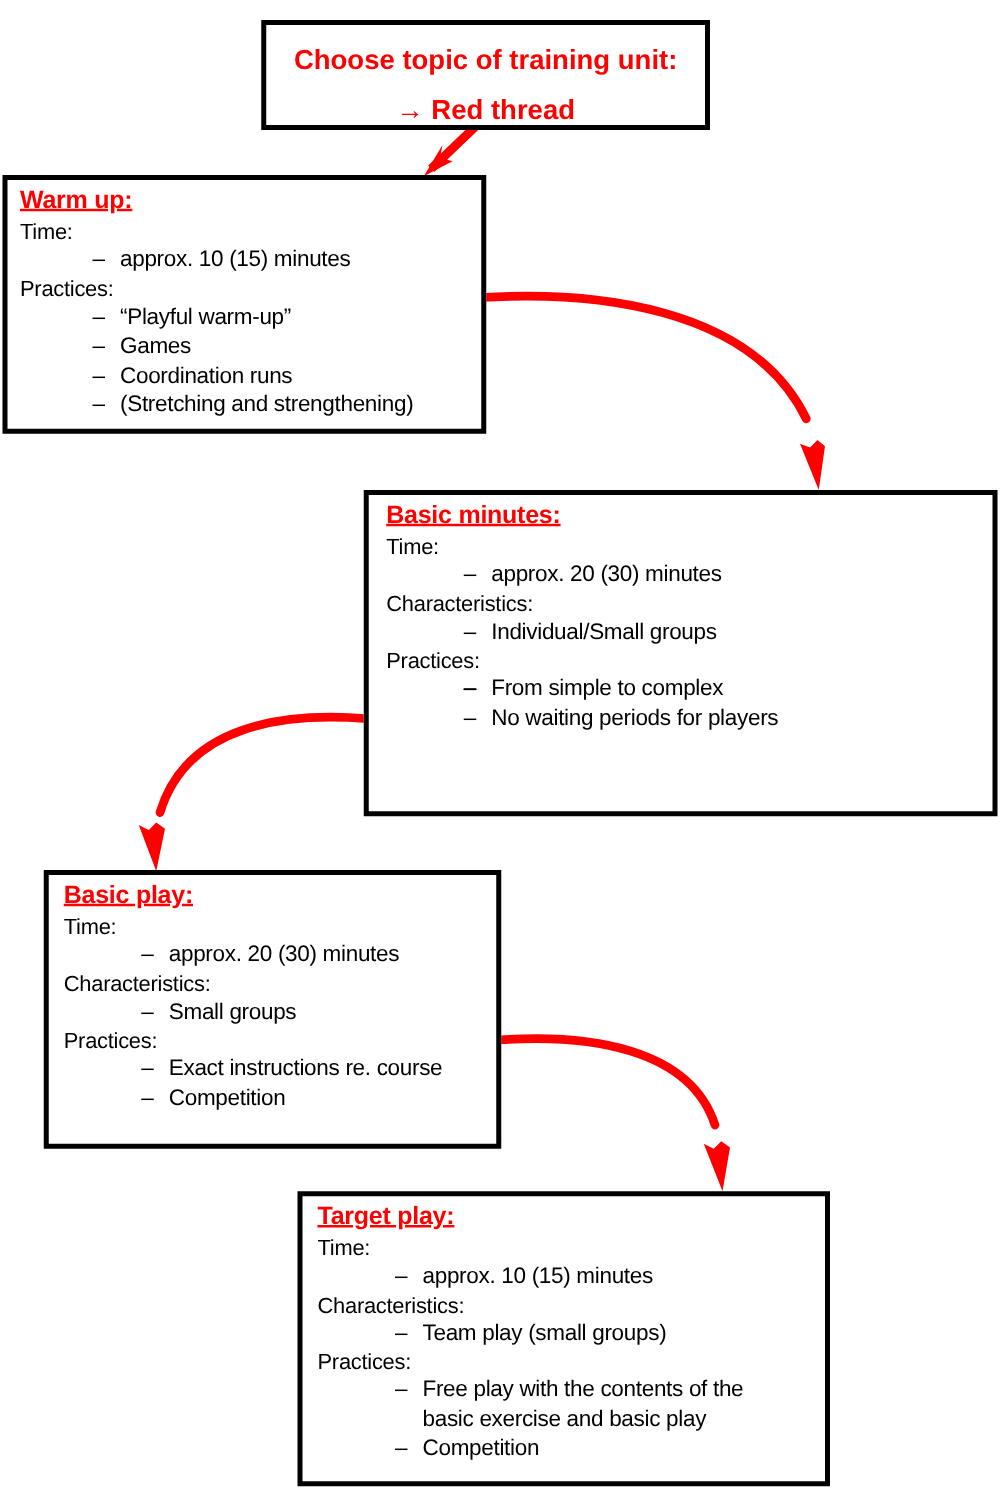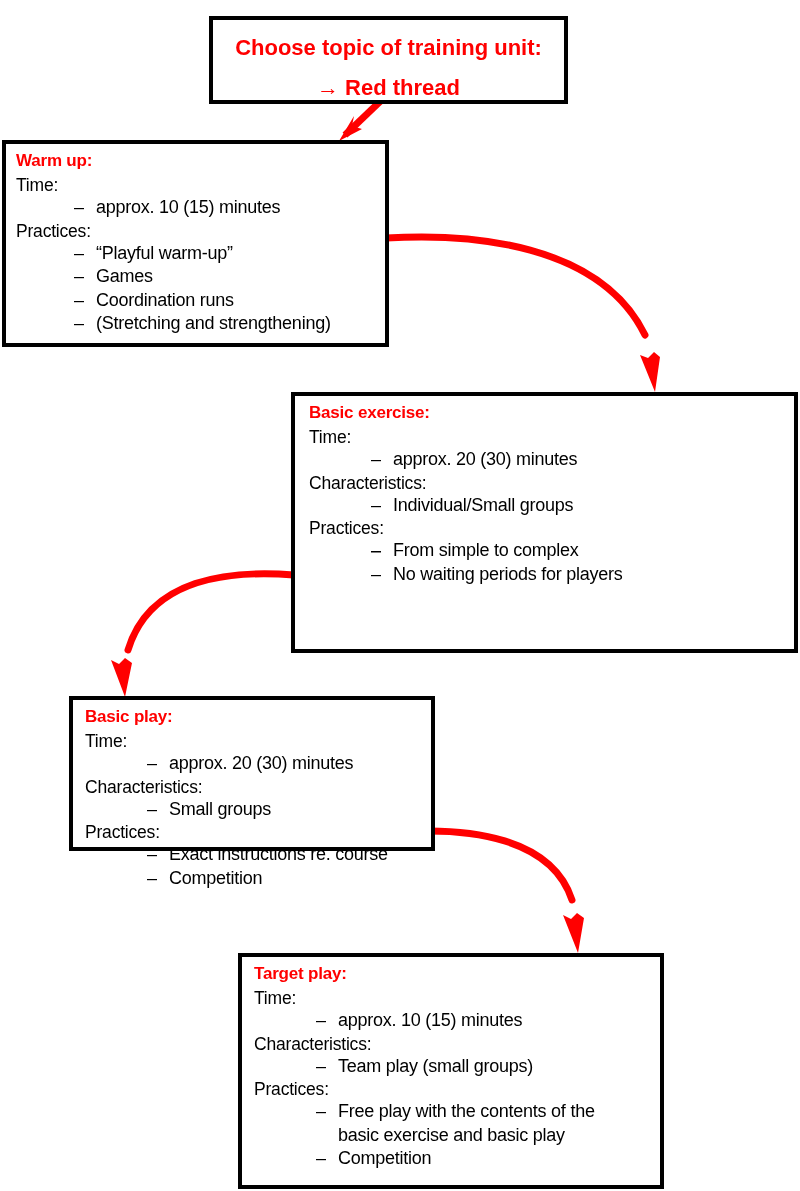--- a/index.html
+++ b/index.html
@@ -33,24 +33,25 @@
     border: 4px solid #000000;
     box-sizing: border-box;
     z-index: 10;
   }
   .node-inner {
     padding: 4px 6px 2px 10px;
   }
   .title {
     color: #FF0000;
     font-weight: bold;
-    font-size: 17px;
+    font-size: 20px;
     line-height: 25px;
     margin: 0 0 1px 0;
     letter-spacing: -0.2px;
+    text-decoration: underline;
   }
   .section-label {
     color: #000000;
     font-weight: normal;
     font-size: 17.5px;
     line-height: 22px;
     margin: 0;
     letter-spacing: -0.2px;
   }
   .bullets {
@@ -110,22 +111,21 @@
     width: 507px;
     height: 261px;
   }
   #node-basic-exercise .node-inner { padding-left: 14px; }
   #node-basic-exercise .bullets { padding-left: 62px; }
   
   #node-basic-play {
     left: 35px;
     top: 696px;
     width: 366px;
-    height: 155px;
-    margin-left: 34px;
+    height: 223px;
   }
   #node-basic-play .node-inner { padding-left: 12px; }
   #node-basic-play .bullets { padding-left: 62px; }
   
   #node-target-play {
     left: 238px;
     top: 953px;
     width: 426px;
     height: 236px;
   }
@@ -184,21 +184,21 @@
         <li><span class="dash">–</span><span>“Playful warm-up”</span></li>
         <li><span class="dash">–</span><span>Games</span></li>
         <li><span class="dash">–</span><span>Coordination runs</span></li>
         <li><span class="dash">–</span><span>(Stretching and strengthening)</span></li>
       </ul>
     </div>
   </div>
 
   <div class="node" id="node-basic-exercise">
     <div class="node-inner">
-      <p class="title">Basic exercise:</p>
+      <p class="title">Basic minutes:</p>
 
       <p class="section-label">Time:</p>
       <ul class="bullets">
         <li><span class="dash">–</span><span>approx. 20 (30) minutes</span></li>
       </ul>
 
       <p class="section-label">Characteristics:</p>
       <ul class="bullets">
         <li><span class="dash">–</span><span>Individual/Small groups</span></li>
       </ul>

